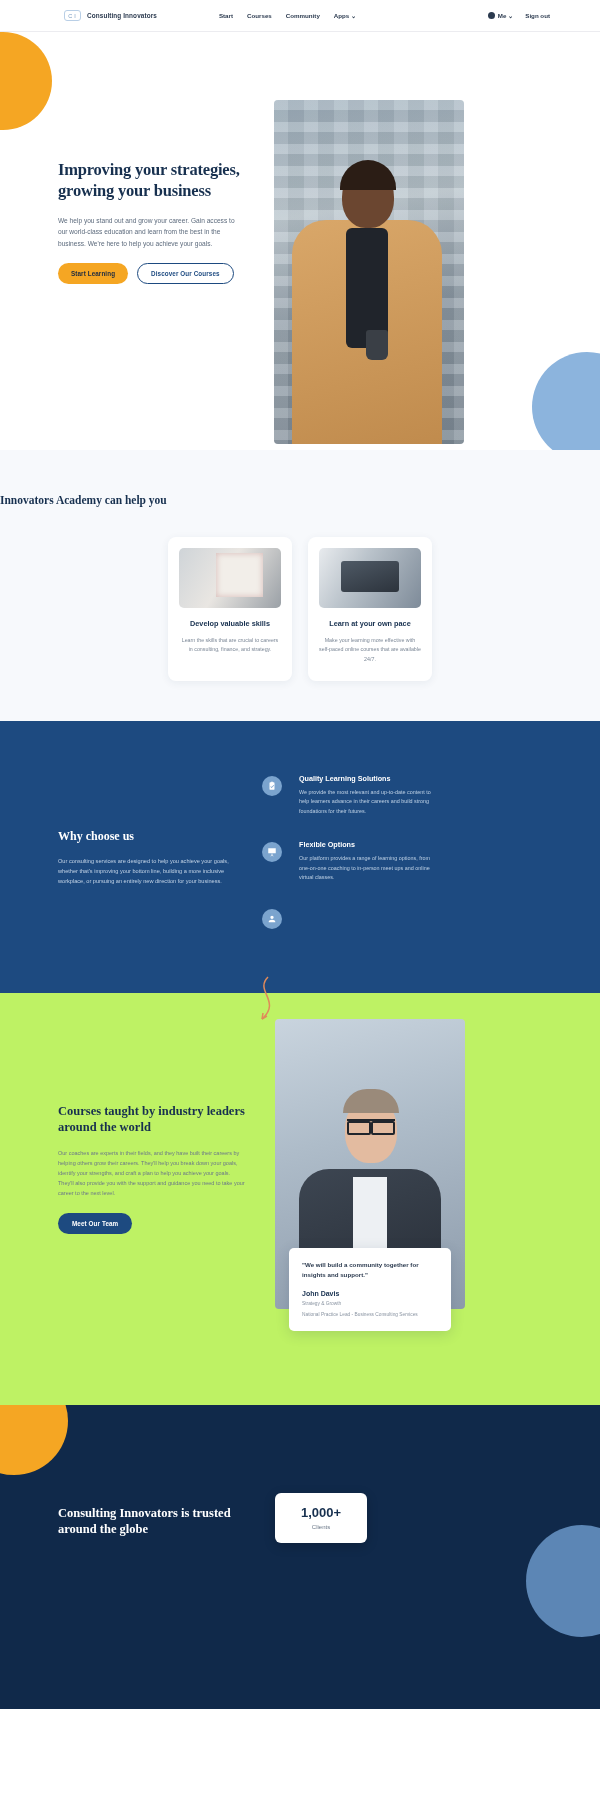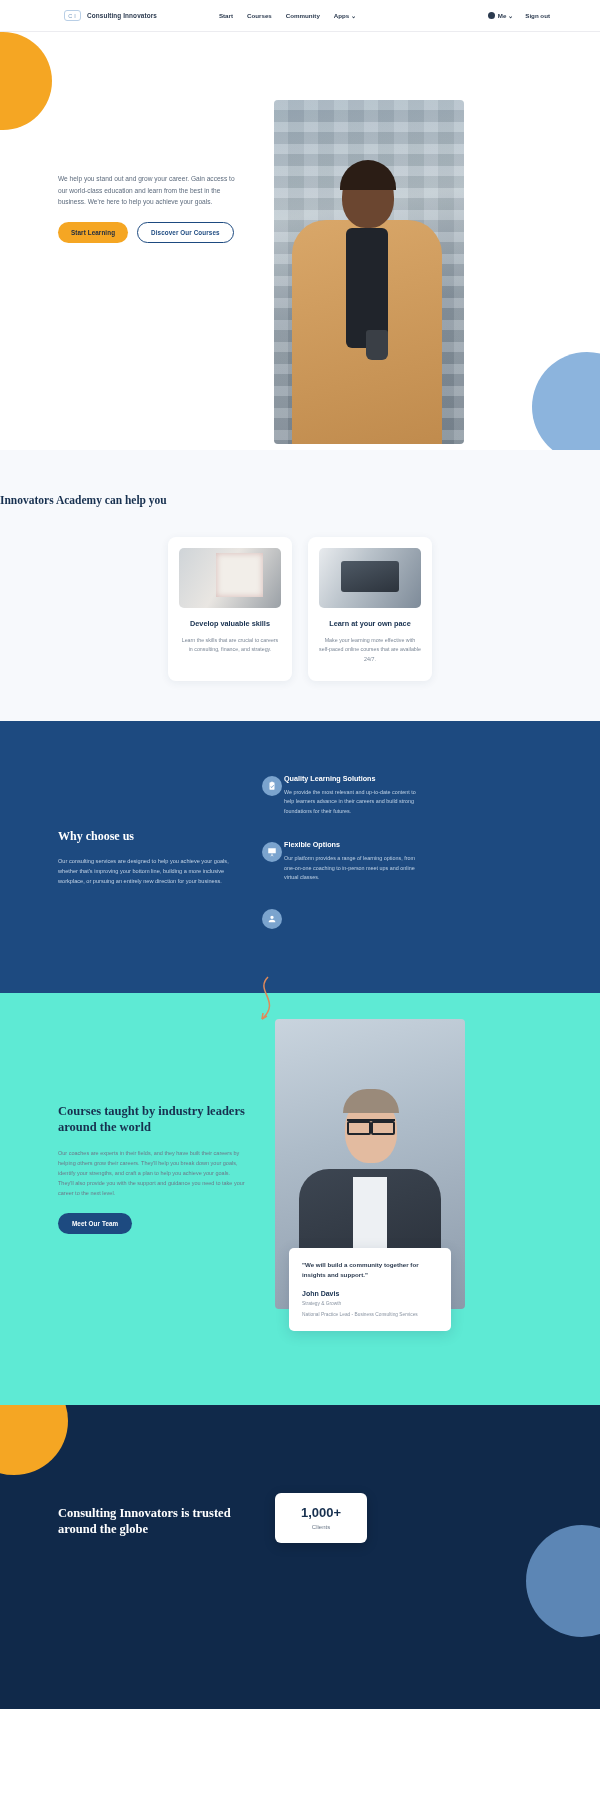--- a/index.html
+++ b/index.html
@@ -106,34 +106,34 @@
   .card h3 { margin-top:11px; text-align:center; font-size:7.3px; font-weight:700; color:#17304f; }
   .card p { margin-top:8px; text-align:center; font-size:5.3px; line-height:1.75; color:#7b8796; }
 
   
   .why { background:#1d4a80; padding:47px 0 40px; position:relative; z-index:10;
          display:flex; }
   .why-left { width:262px; padding-left:58px; padding-top:50px; }
   .why-left h2 { font-size:12px; font-weight:700; color:#fff;margin-top:11px; }
   .why-left p { margin-top:12px; font-size:5.6px; line-height:1.85; color:#c2d3e6; width:185px; }
   .why-right { padding-top:6px; }
-  .feat { display:flex; gap:2px; margin-bottom:24px; }
+  .feat { display:flex; gap:17px; margin-bottom:24px; }
   .feat-icon {
     width:20px; height:20px; min-width:20px; border-radius:50%; background:#7ba4ce;
     display:flex; align-items:center; justify-content:center; margin-top:2px;
   }
   .feat-icon svg { width:10px; height:10px; fill:#fff; }
   .feat h4 { font-size:7.2px; font-weight:700; color:#fff; }
   .feat p { margin-top:5px; font-size:5.4px; line-height:1.75; color:#bdd0e4; width:143px; }
 
   
   .arrow-wrap { position:absolute; left:248px; top:-18px; z-index:30; }
 
   
-  .courses { position:relative; height:412px; background:#5eead4; z-index:10; }
+  .courses { position:relative; height:412px; background:#bef264; z-index:10; }
   .courses-copy { position:absolute; left:58px; top:110px; width:200px; }
   .courses-copy h2 { font-size:12.5px; line-height:1.32; font-weight:700; color:#17304f; }
   .courses-copy p { margin-top:12px; font-size:5.5px; line-height:1.85; color:#6b7888; width:188px; }
   .courses-copy .btn { margin-top:15px; background:#1d4a80; color:#fff; padding:7px 14px; }
   .team-photo {
     position:absolute; left:275px; top:26px; width:190px; height:290px;
     border-radius:4px; overflow:hidden;
     background:linear-gradient(165deg,#c9d4de 0%,#aebcc9 40%,#8d9bab 100%);
   }
   .tp-suit { position:absolute; left:24px; top:150px; width:142px; height:145px;
@@ -196,20 +196,21 @@
     </div>
     <a href="#">Sign out</a>
   </div>
 </div>
 
 <div class="deco-orange-tl"></div>
 <div class="deco-blue-r"></div>
 
 <section class="hero">
   <div class="hero-copy">
+    <h1 class="serif">Improving your strategies, growing your business</h1>
     <p>We help you stand out and grow your career. Gain access to our world-class education and learn from the best in the business. We're here to help you achieve your goals.</p>
     <div class="btn-row">
       <button class="btn btn-primary">Start Learning</button>
       <button class="btn btn-outline">Discover Our Courses</button>
     </div>
   </div>
   <div class="hero-photo">
     <div class="hp-bldg"></div>
     <div class="hp-coat"></div>
     <div class="hp-shirt"></div>

